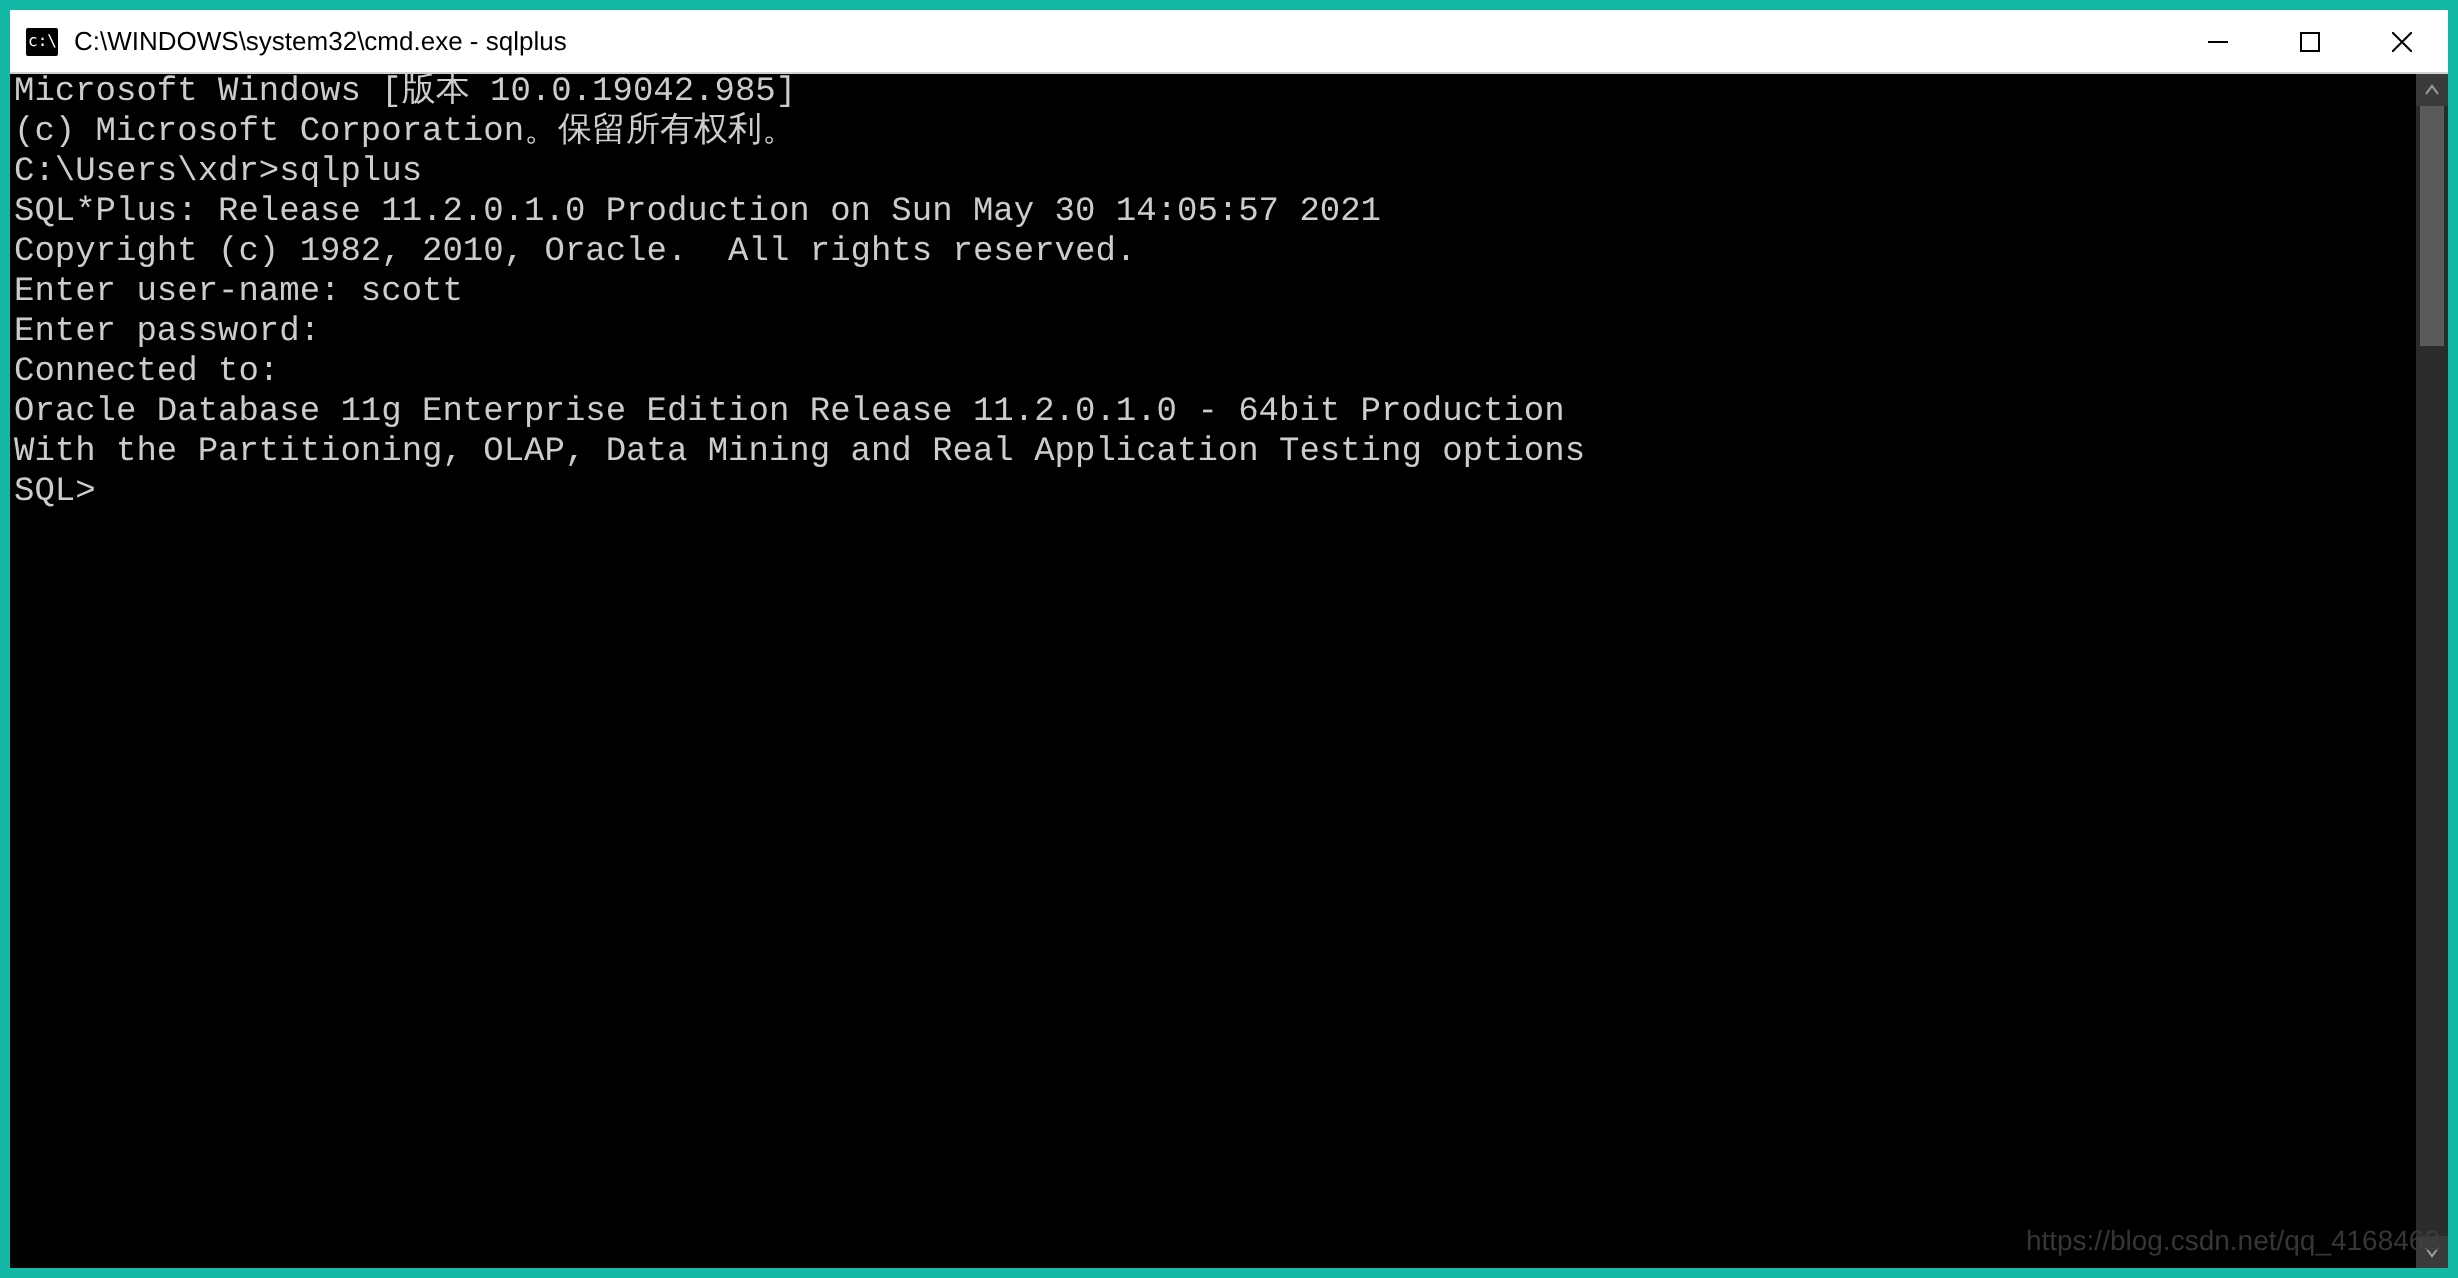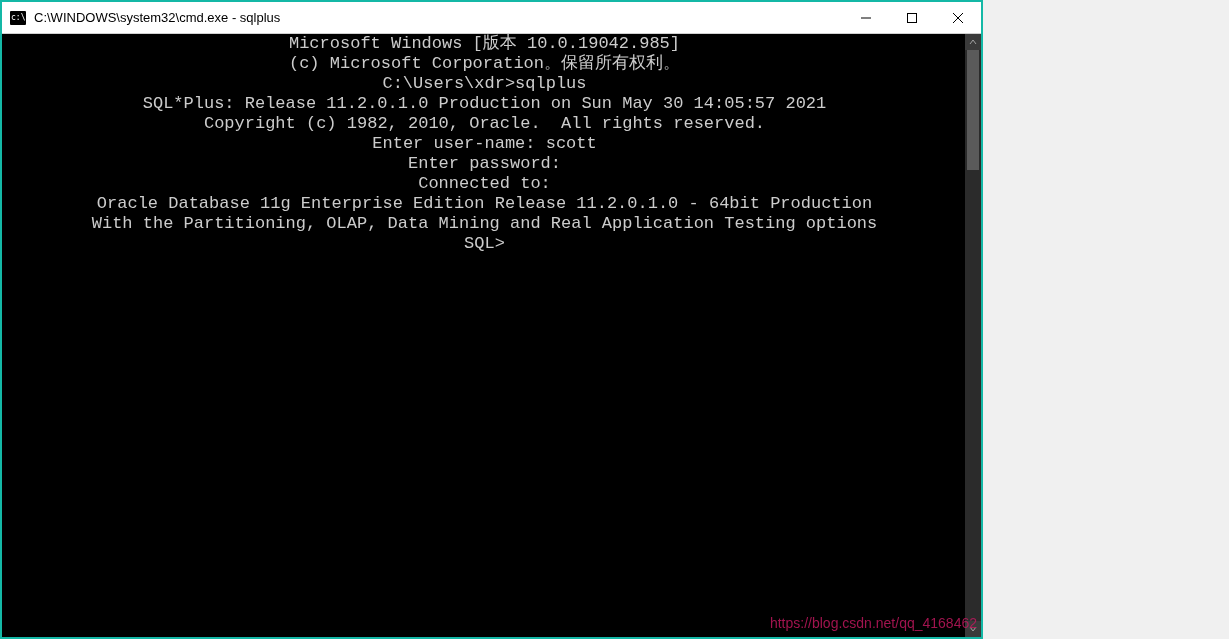--- a/index.html
+++ b/index.html
@@ -1,24 +1,23 @@
 <!DOCTYPE html>
 <html><head>
 <meta charset="utf-8">
 <style>
   * { margin: 0; padding: 0; box-sizing: border-box; }
   html, body { width: 1229px; height: 639px; font-family: "Segoe UI", Tahoma, sans-serif; background: #f0f0f0; overflow: hidden; }
 
   .window {
-    width: 983px; height: 639px;
-    border: 2px solid #14b8a6;
+    width: 1229px; height: 639px;
+    border: 5px solid #14b8a6;
     background: #fff;
     display: flex; flex-direction: column;
     position: relative;
-    text-align: center;
   }
 
   .titlebar {
     height: 32px;
     background: #ffffff;
     display: flex; align-items: center;
     border-bottom: 1px solid #d0d0d0;
     user-select: none;
   }
   .titlebar .app-icon {
@@ -83,21 +82,21 @@
   .scrollbar .sb-btn.bottom { bottom: 0; }
   .scrollbar .sb-thumb {
     position: absolute; left: 2px; width: 12px;
     top: 16px; height: 120px;
     background: #5a5a5a;
   }
 
   .watermark {
     position: absolute;
     right: 4px; bottom: 6px;
-    color: #be185d;
+    color: #404040;
     font-size: 14px;
     font-family: Arial, sans-serif;
     opacity: 0.85;
     pointer-events: none;
   }
   .terminal-wrap-outer { position: relative; flex: 1 1 auto; display:flex; flex-direction: column;}
 </style>
 </head>
 <body>
 

